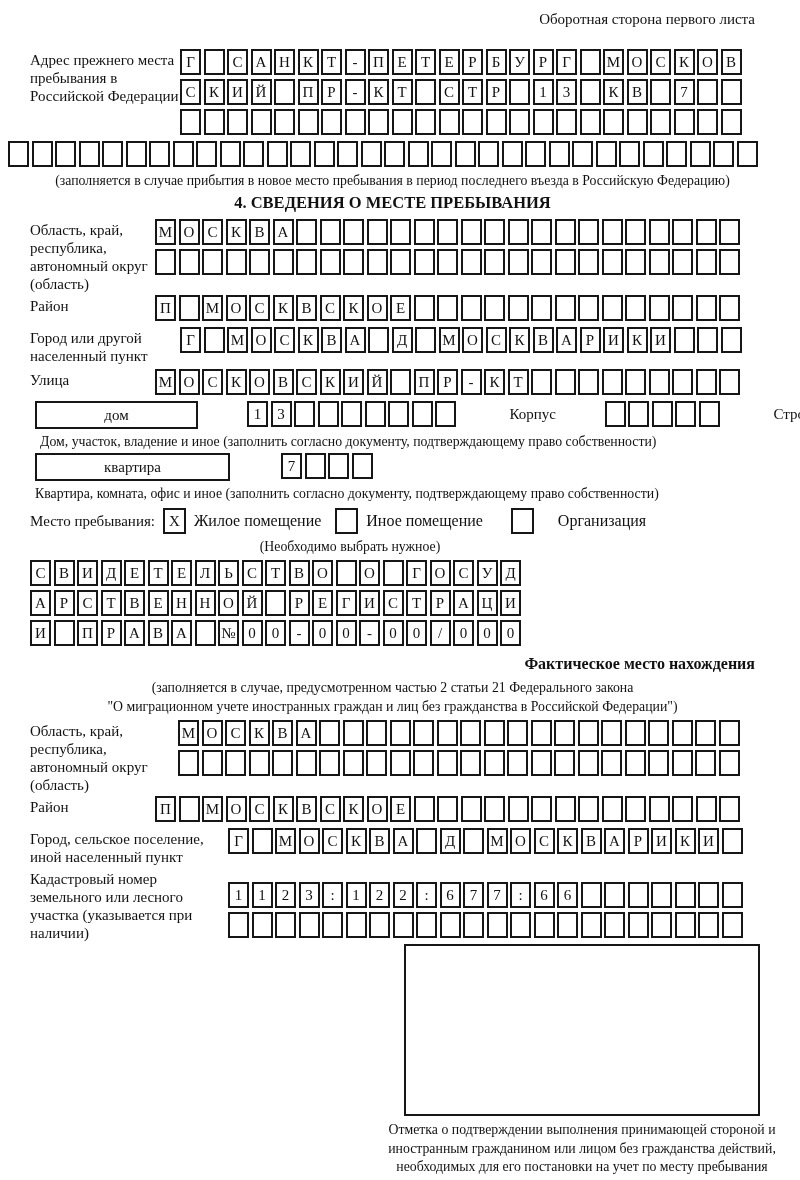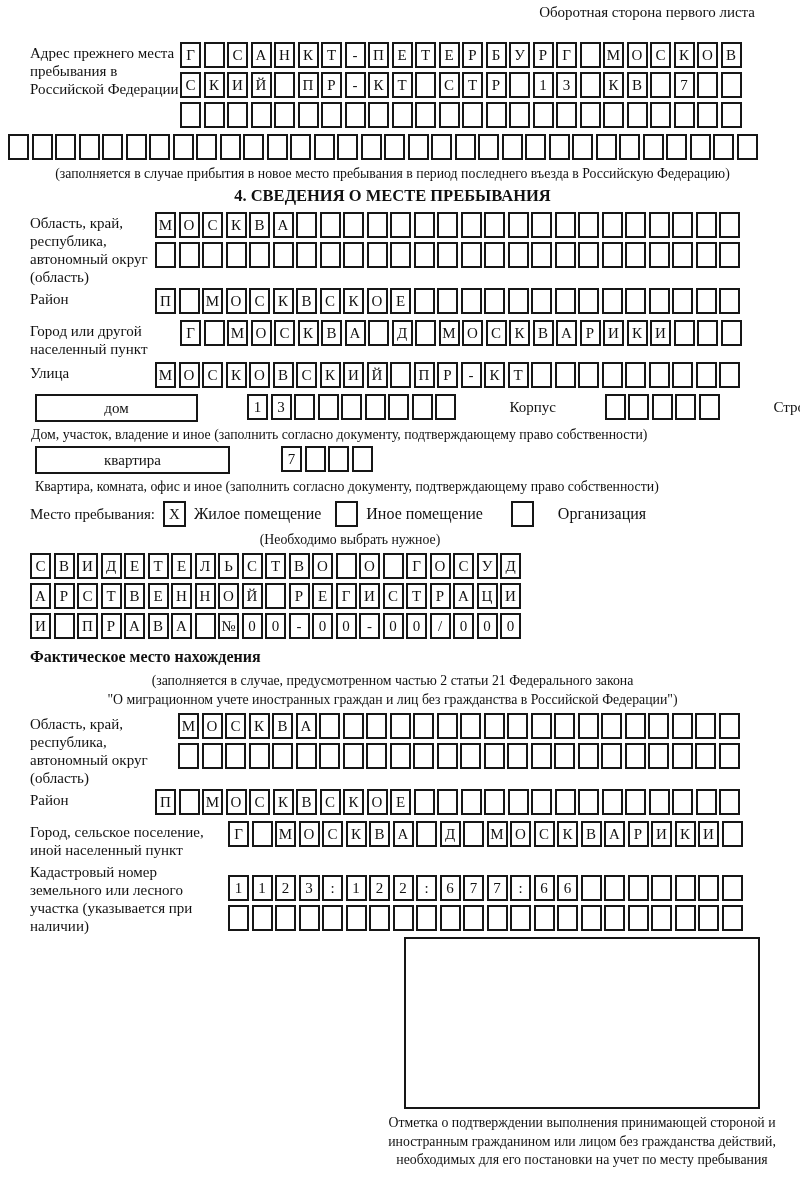--- a/index.html
+++ b/index.html
@@ -1,36 +1,36 @@
 <!DOCTYPE html>
 <html><head>
 <meta charset="utf-8">
 <style>
   html,body{margin:0;padding:0;background:#fff;}
   .page{
     position:relative;width:800px;height:1180px;box-sizing:border-box;
-    padding:3px 45px 0 30px;background:#fff;overflow:hidden;
+    padding:10px 45px 0 30px;background:#fff;overflow:hidden;
     font-family:"Liberation Serif","DejaVu Serif",serif;color:#111;
   }
   .header-note{text-align:right;font-size:15px;line-height:19px;}
   .field{display:flex;align-items:flex-start;margin-bottom:2px;}
   .flabel{font-size:15px;line-height:18px;flex:none;padding-top:2px;}
   .w150{width:150px;} .w125{width:125px;} .w148{width:148px;} .w198{width:198px;} .w218{width:218px;}
   .cellcol{flex:none;}
   .cellrow{white-space:nowrap;height:26px;margin-bottom:4px;}
   .cell{
     box-sizing:border-box;display:inline-flex;align-items:center;justify-content:center;
     width:21px;height:26px;border:2px solid #161616;margin-right:2.5px;
     font-size:15px;line-height:1;vertical-align:top;background:#fff;
   }
   .fullrow{margin-left:-22px;margin-top:2px;}
   .caption{font-size:13.8px;line-height:19px;}
   .center{text-align:center;}
   .h2{font-size:16.5px;font-weight:bold;text-align:center;margin:2px 0 6px 0;line-height:21px;}
-  .h3{font-size:16px;font-weight:bold;text-align:left;margin:4px 0 4px 0;line-height:20px;}
+  .h3{font-size:16px;font-weight:bold;text-align:right;margin:4px 0 4px 0;line-height:20px;}
   .houserow{display:flex;align-items:flex-start;margin:2px 0 1px 5px;gap:43px;}
   .wbox{
     box-sizing:border-box;border:2px solid #161616;height:28px;flex:none;
     display:flex;align-items:center;justify-content:center;font-size:15px;background:#fff;
   }
   .wbox163{width:163px;margin-right:6px;}
   .wbox195{width:195px;margin-right:8px;}
   .inline-lbl{font-size:15px;line-height:26px;flex:none;margin:0 6px 0 8px;}
   .stayrow{display:flex;align-items:center;margin:4px 0 2px 0;height:28px;}
   .checkcell{
@@ -90,21 +90,21 @@
   </div>
 
   <div class="houserow">
     <div class="wbox wbox163">дом</div>
     <div class="cellrow"><span class="cell">1</span><span class="cell">3</span><span class="cell"></span><span class="cell"></span><span class="cell"></span><span class="cell"></span><span class="cell"></span><span class="cell"></span><span class="cell"></span></div>
     <span class="inline-lbl">Корпус</span>
     <div class="cellrow"><span class="cell"></span><span class="cell"></span><span class="cell"></span><span class="cell"></span><span class="cell"></span></div>
     <span class="inline-lbl">Строение</span>
     <div class="cellrow"><span class="cell">1</span><span class="cell"></span><span class="cell"></span><span class="cell"></span></div>
   </div>
-  <div class="caption" style="margin-left:1px;">Дом, участок, владение и иное (заполнить согласно документу, подтверждающему право собственности)</div>
+  <div class="caption" style="margin-left:10px;">Дом, участок, владение и иное (заполнить согласно документу, подтверждающему право собственности)</div>
 
   <div class="houserow">
     <div class="wbox wbox195">квартира</div>
     <div class="cellrow"><span class="cell">7</span><span class="cell"></span><span class="cell"></span><span class="cell"></span></div>
   </div>
   <div class="caption" style="margin-left:5px;">Квартира, комната, офис и иное (заполнить согласно документу, подтверждающему право собственности)</div>
 
   <div class="stayrow">
     <span class="stay-label">Место пребывания:</span>
     <span class="checkcell">X</span>

